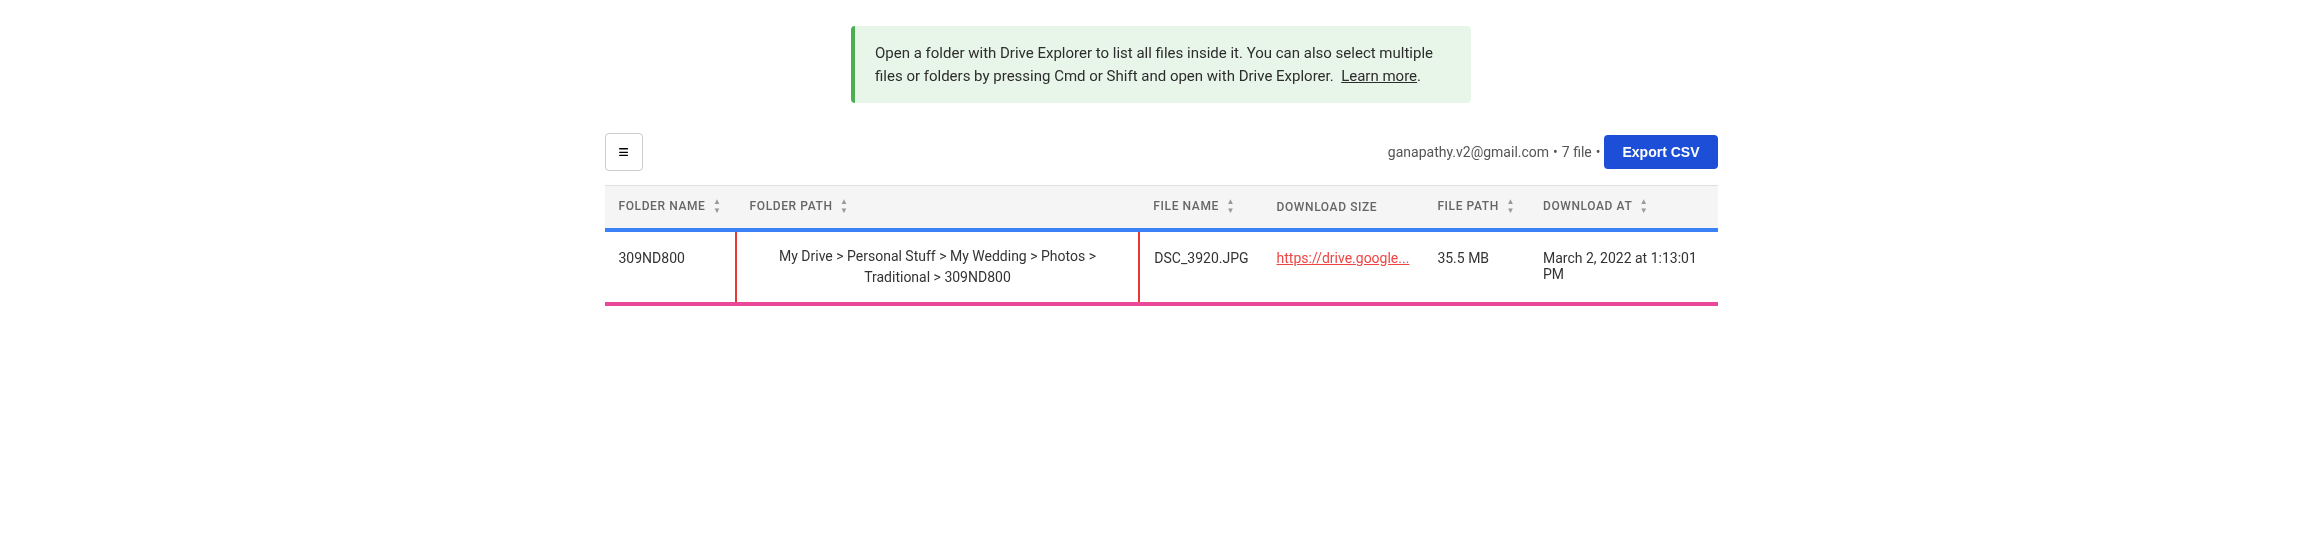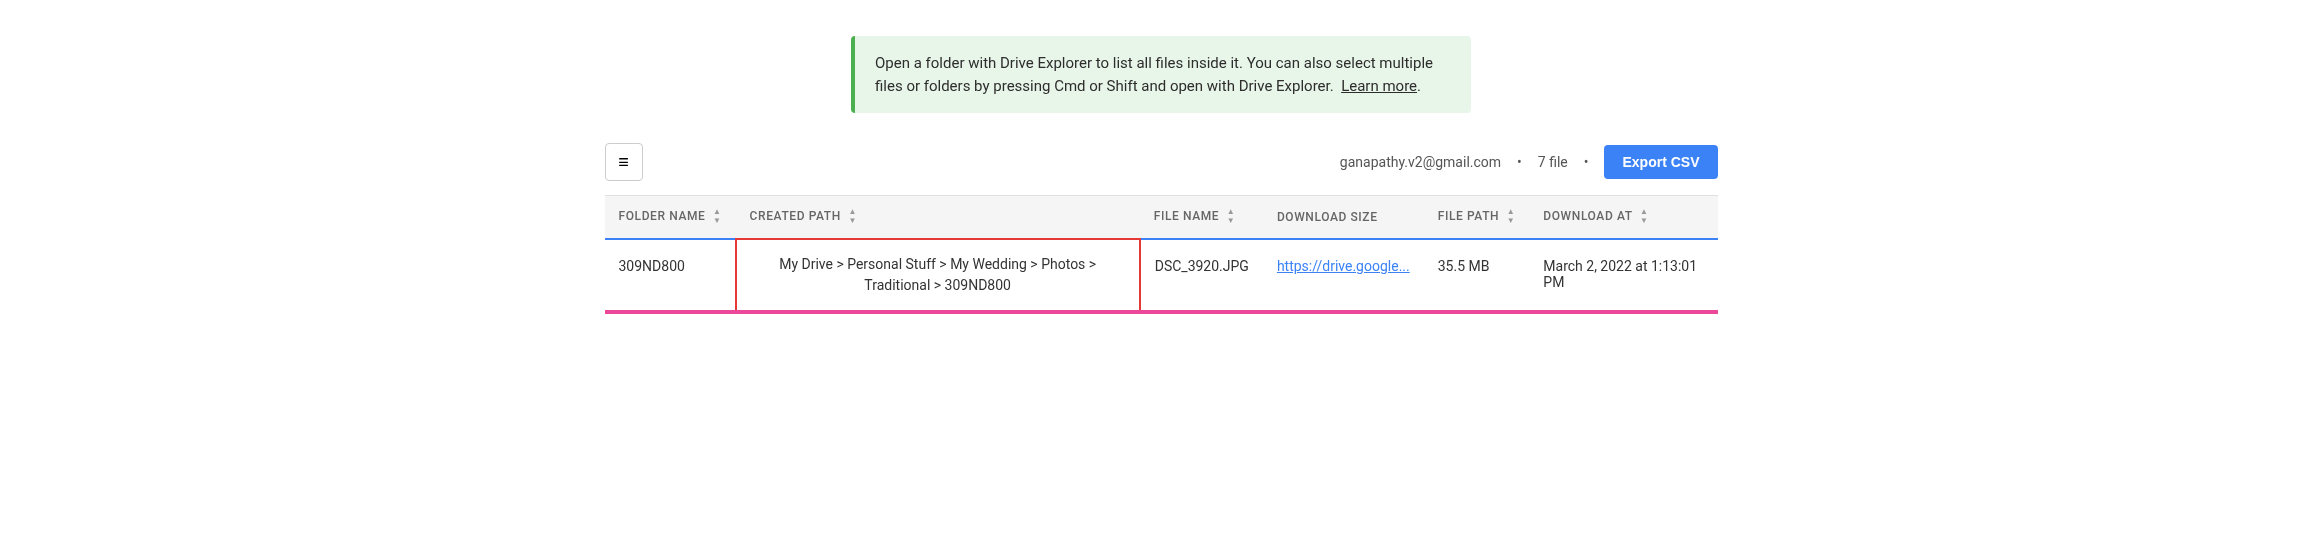--- a/index.html
+++ b/index.html
@@ -5,21 +5,21 @@
     * { box-sizing: border-box; margin: 0; padding: 0; }
     body {
       font-family: -apple-system, BlinkMacSystemFont, 'Segoe UI', Roboto, Arial, sans-serif;
       background: #fff;
       color: #333;
       min-width: 900px;
     }
 
     .page-wrapper {
       max-width: 1161px;
-      margin: 16px auto;
+      margin: 6px auto;
       padding: 20px 24px;
     }
 
     
     .tooltip-banner {
       display: flex;
       align-items: flex-start;
       background: #e8f5e9;
       border-left: 4px solid #4caf50;
       border-radius: 4px;
@@ -56,49 +56,49 @@
       background: #fff;
       cursor: pointer;
       display: flex;
       align-items: center;
       justify-content: center;
       font-size: 18px;
     }
     .toolbar-right {
       display: flex;
       align-items: center;
-      gap: 16px;
+      gap: 4px;
       font-size: 14px;
       color: #555;
       justify-content: space-between;
     }
     .toolbar-dot {
       color: #555;
     }
     .export-btn {
-      background: #3b82f6;
+      background: #1d4ed8;
       color: #fff;
       border: none;
       border-radius: 4px;
       padding: 9px 18px;
       font-size: 14px;
       font-weight: 600;
       cursor: pointer;
     }
 
     
     .data-table {
       width: 100%;
       border-collapse: collapse;
       font-size: 14px;
     }
     .data-table thead tr {
       background: #f5f5f5;
       border-top: 1px solid #e0e0e0;
-      border-bottom: 2px solid #3b82f6;
+      border-bottom: 4px solid #3b82f6;
     }
     .data-table thead th {
       padding: 12px 14px;
       text-align: left;
       font-weight: 500;
       font-size: 12px;
       letter-spacing: 0.05em;
       color: #666;
       white-space: nowrap;
     }
@@ -124,21 +124,21 @@
       color: #333;
     }
     .folder-path-cell {
       border: 2px solid #e53935;
       border-radius: 9px;
       padding: 14px 12px !important;
       text-align: center;
       line-height: 1.5;
     }
     .download-link {
-      color: #3b82f6;
+      color: #ef4444;
       text-decoration: underline;
       cursor: pointer;
     }
   </style>
 </head>
 <body>
 
 <div class="page-wrapper">
 
   <div class="tooltip-banner">
@@ -165,21 +165,21 @@
     <thead>
       <tr>
         <th>
           <span>FOLDER NAME</span>
           <span class="sort-icon">
               <span>▲</span>
               <span>▼</span>
             </span>
         </th>
         <th>
-          <span>CREATED PATH</span>
+          <span>FOLDER PATH</span>
           <span class="sort-icon">
               <span>▲</span>
               <span>▼</span>
             </span>
         </th>
         <th>
           <span>FILE NAME</span>
           <span class="sort-icon">
               <span>▲</span>
               <span>▼</span>

